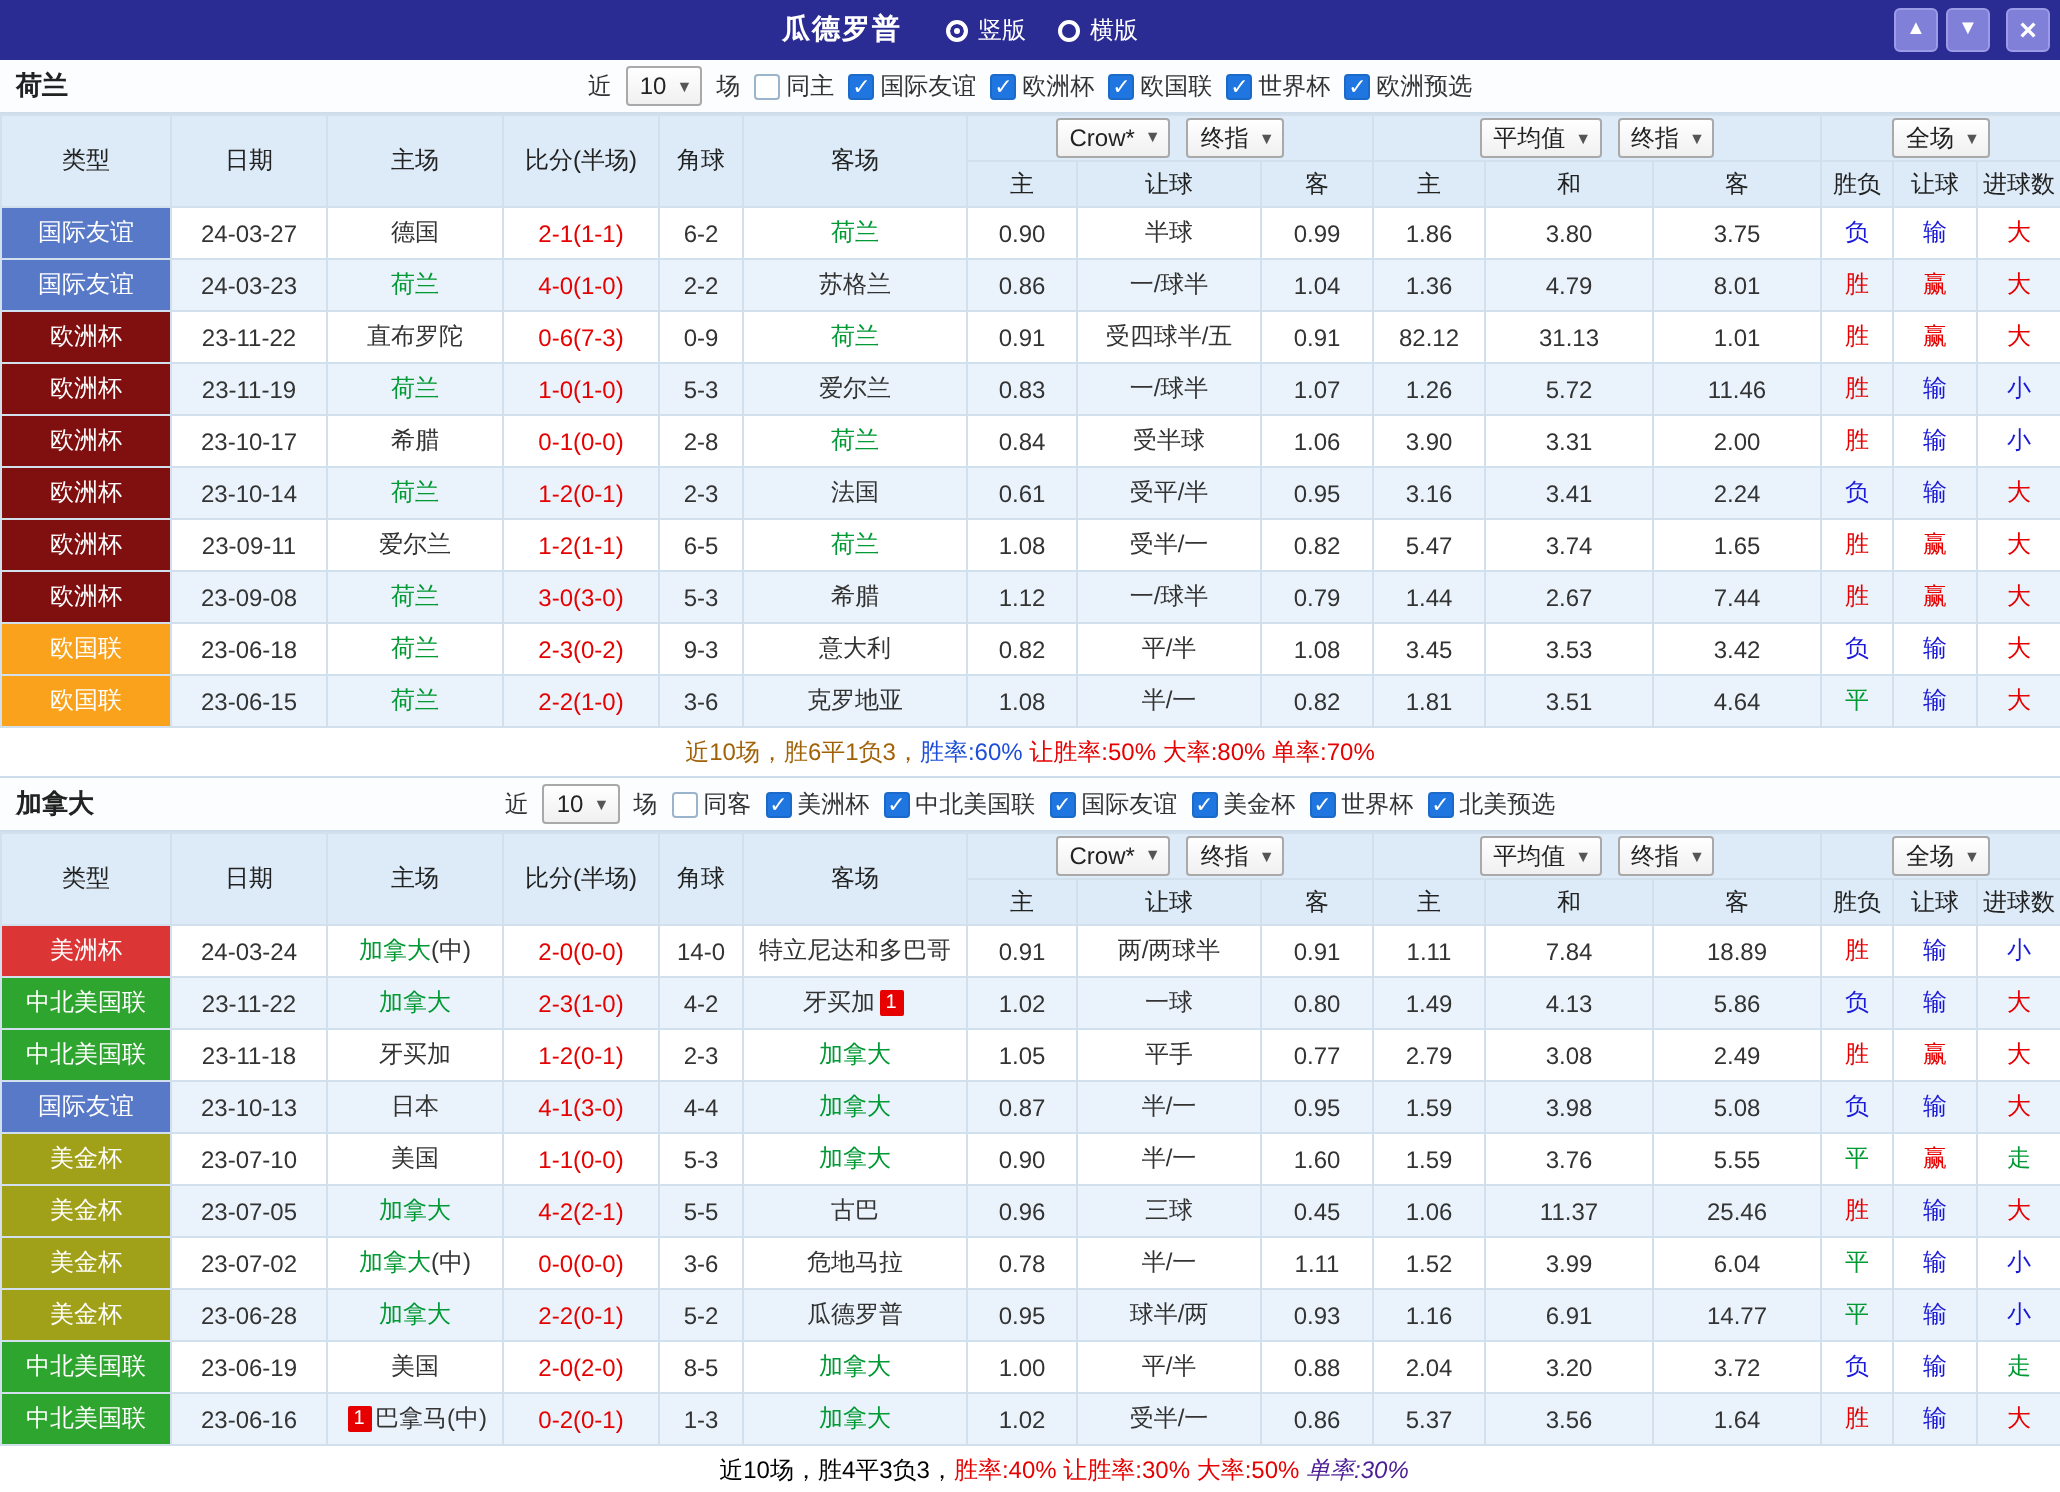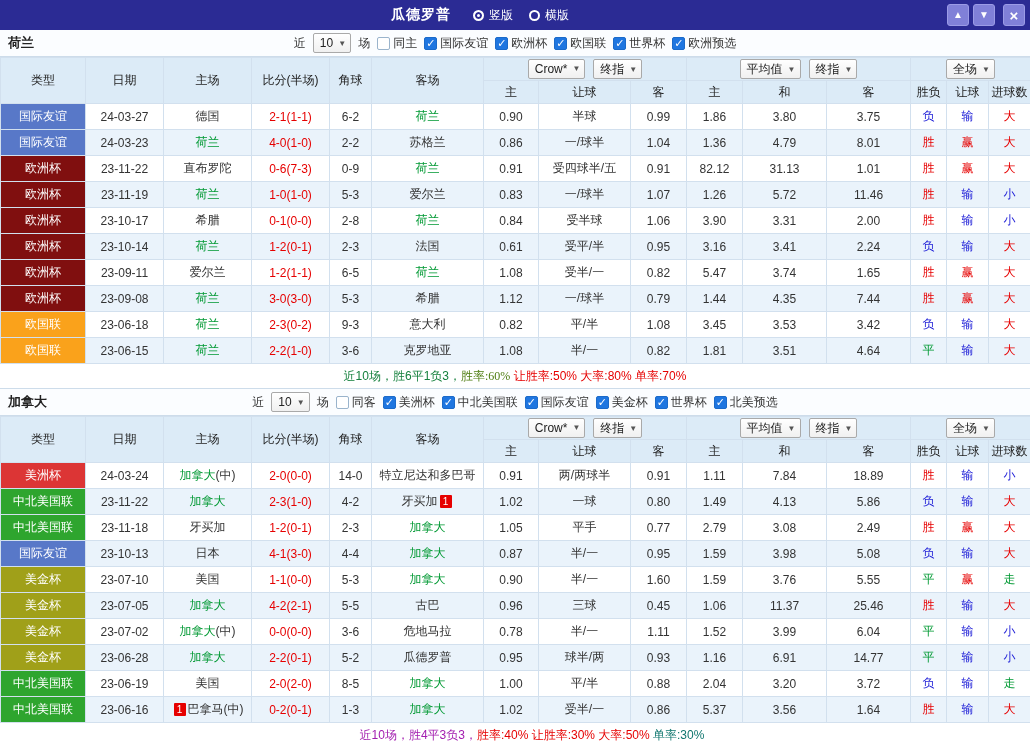--- a/index.html
+++ b/index.html
@@ -285,21 +285,21 @@
             <td class="type-cell" style="background:#800f0f">欧洲杯</td>
             <td>23-09-08</td>
             <td><span class="team-focus">荷兰</span></td>
             <td class="score">3-0(3-0)</td>
             <td>5-3</td>
             <td><span class="">希腊</span></td>
             <td>1.12</td>
             <td>一/球半</td>
             <td>0.79</td>
             <td>1.44</td>
-            <td>4.35</td>
+            <td>2.67</td>
             <td>7.44</td>
             <td style="color:#e60000">胜</td>
             <td style="color:#e60000">赢</td>
             <td style="color:#e60000">大</td>
           </tr>
           <tr>
             <td class="type-cell" style="background:#faa21b">欧国联</td>
             <td>23-06-18</td>
             <td><span class="team-focus">荷兰</span></td>
             <td class="score">2-3(0-2)</td>
@@ -328,22 +328,22 @@
             <td>1.81</td>
             <td>3.51</td>
             <td>4.64</td>
             <td style="color:#009933">平</td>
             <td style="color:#1a1ad6">输</td>
             <td style="color:#e60000">大</td>
           </tr>
         </tbody>
       </table>
       <div class="summary">
-        <span style="color:#15803d;white-space:pre;">近10场，胜6平1负3，</span>
-        <span style="color:#4d7c0f;white-space:pre;font-family:Liberation Serif, serif;">胜率:60%</span>
+        <span style="color:#a16207;white-space:pre;">近10场，胜6平1负3，</span>
+        <span style="color:#1d4ed8;white-space:pre;">胜率:60%</span>
         <span style="color:#e60000;white-space:pre;"> 让胜率:50%</span>
         <span style="color:#e60000;white-space:pre;"> 大率:80%</span>
         <span style="color:#e60000;white-space:pre;"> 单率:70%</span>
       </div>
     </div>
     <div class="section">
       <div class="filterbar">
         <span class="team-name">加拿大</span>
         <div class="filters">
           <span class="flabel">近</span>
@@ -606,20 +606,20 @@
             <td>5.37</td>
             <td>3.56</td>
             <td>1.64</td>
             <td style="color:#e60000">胜</td>
             <td style="color:#1a1ad6">输</td>
             <td style="color:#e60000">大</td>
           </tr>
         </tbody>
       </table>
       <div class="summary">
-        <span style="color:#a21caf;white-space:pre;margin-left:34px;">近10场，胜4平3负3，</span>
+        <span style="color:#000000;white-space:pre;margin-left:34px;">近10场，胜4平3负3，</span>
         <span style="color:#e60000;white-space:pre;">胜率:40%</span>
         <span style="color:#e60000;white-space:pre;"> 让胜率:30%</span>
         <span style="color:#e60000;white-space:pre;"> 大率:50%</span>
-        <span style="color:#0f766e;white-space:pre;"> 单率:30%</span>
+        <span style="color:#4c1d95;white-space:pre;font-style:italic;"> 单率:30%</span>
       </div>
     </div>
   </div>
 
 </body></html>

